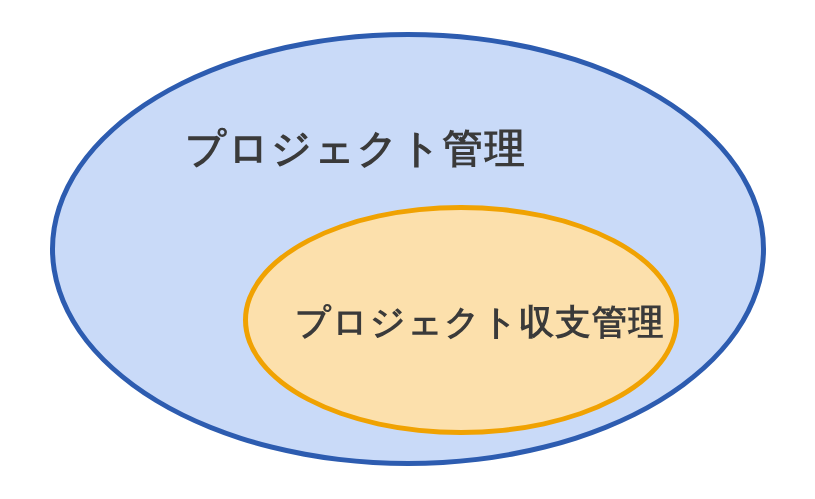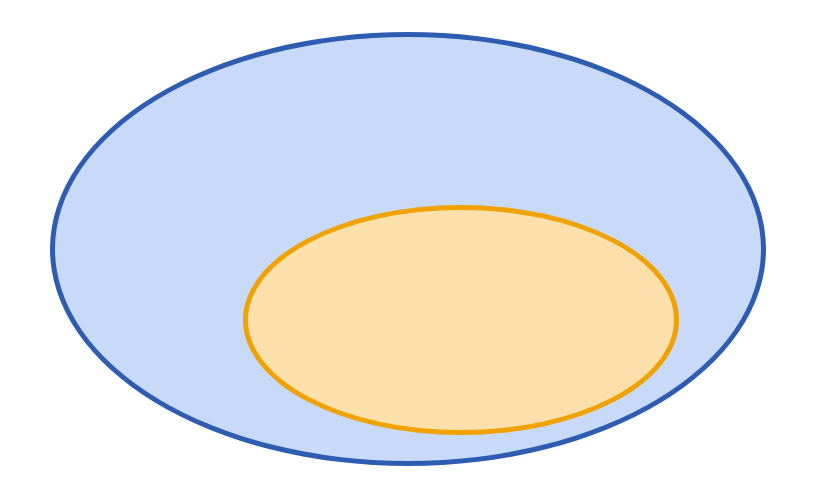--- a/index.html
+++ b/index.html
@@ -55,15 +55,17 @@
 </style>
 </head>
 <body>
 
 <div class="stage" style="background-color: rgb(255, 255, 255);">
 
   <div class="ellipse outer" style="background-color: rgb(201, 218, 248); border-color: rgb(45, 92, 176);"></div>
 
   <div class="ellipse inner" style="background-color: rgb(252, 224, 172); border-color: rgb(240, 162, 2);"></div>
 
+  <div class="label outer-label" style="color: rgb(58, 58, 58);">プロジェクト管理</div>
 
+  <div class="label inner-label" style="color: rgb(58, 58, 58);">プロジェクト収支管理</div>
 
 </div>
 
 </body></html>

